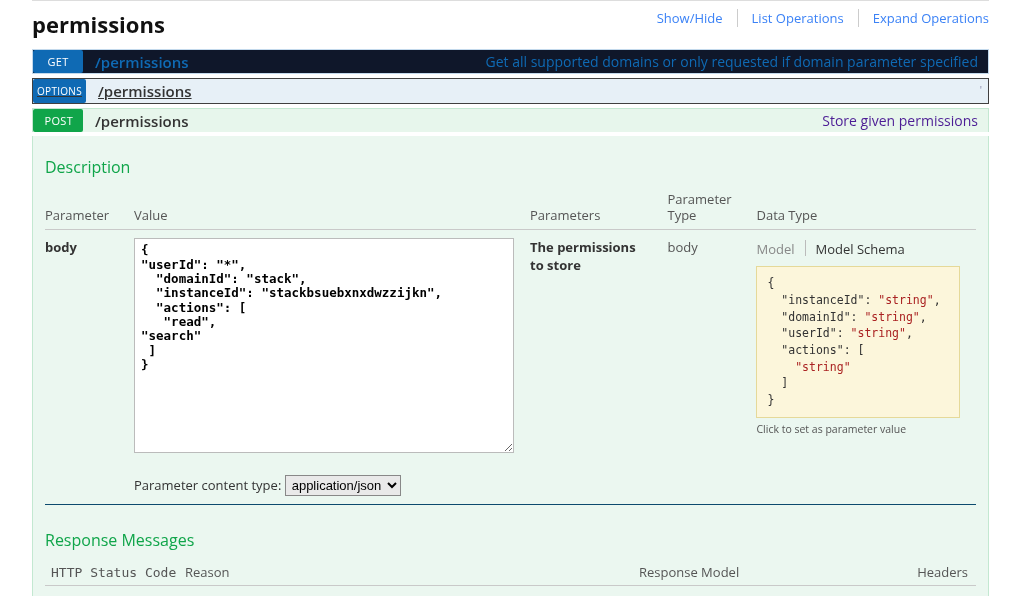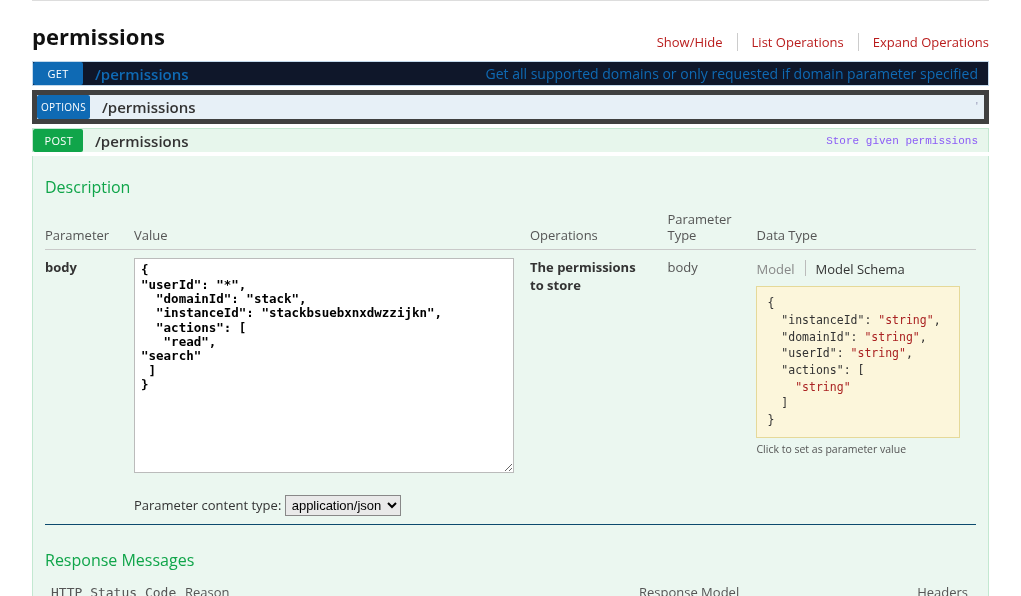--- a/index.html
+++ b/index.html
@@ -12,34 +12,33 @@
     }
     .container {
       max-width: 960px;
       margin: 0 auto;
       border-top: 1px solid #ddd;
       padding-top: 8px;
     }
     .header-row {
       display: flex;
       justify-content: space-between;
-      align-items: flex-end;
+      align-items: flex-start;
       margin-bottom: 10px;
-      margin-top: 12px;
     }
     .api-title {
       font-size: 22px;
       font-weight: 700;
       color: #111;
     }
     .actions {
       display: flex;
       gap: 0;
       font-size: 13px;
-      color: #b91c1c;
+      color: #3b82f6;
     }
     .actions span {
       padding: 0 14px;
       border-right: 1px solid #ccc;
       cursor: pointer;
     }
     .actions span:last-child { border-right: none; padding-right: 0; }
     .op {
       display: flex;
       align-items: center;
@@ -56,27 +55,27 @@
       color: #fff;
       border-radius: 2px;
       min-width: 50px;
       text-align: center;
       letter-spacing: 0.3px;
     }
     .op-get { background: #0f172a; border: 1px solid #c3d9ec; }
     .op-get .method { background: #0f6ab4; }
     .op-get .path { color: #0f6ab4; }
     .op-get .desc { color: #0f6ab4; font-size: 14px; }
-    .op-options { background: #e7f0f7; border: 5px solid #404040; }
+    .op-options { background: #e7f0f7; border: 1px solid #404040; text-decoration: underline; }
     .op-options .method { background: #0f6ab4; font-size: 10px; padding: 5px 4px; }
     .op-options .path { color: #333; }
     .op-post-head { background: #e7f6ec; border: 1px solid #c3e8d1; border-bottom: none; }
     .op-post-head .method { background: #10a54a; text-align: right; }
     .op-post-head .path { color: #333; }
-    .op-post-head .desc { color: #8b5cf6; font-size: 11px; font-family: Liberation Mono, monospace; }
+    .op-post-head .desc { color: #4c1d95; font-size: 14px; }
     .path {
       font-weight: 600;
       padding-left: 12px;
     }
     .desc {
       margin-left: auto;
       padding-right: 10px;
     }
     .op-body {
       background: #ebf7f0;
@@ -224,21 +223,21 @@
 
   <div class="op-body">
 
     <div class="section-title">Description</div>
 
     <table class="params">
       <thead>
         <tr>
           <th>Parameter</th>
           <th>Value</th>
-          <th>Operations</th>
+          <th>Parameters</th>
           <th>Parameter Type</th>
           <th style="width:220px">Data Type</th>
         </tr>
       </thead>
       <tbody>
         <tr>
           <td>body</td>
           <td>
             <textarea class="body-input" spellcheck="false" style="">{
 "userId": "*",

